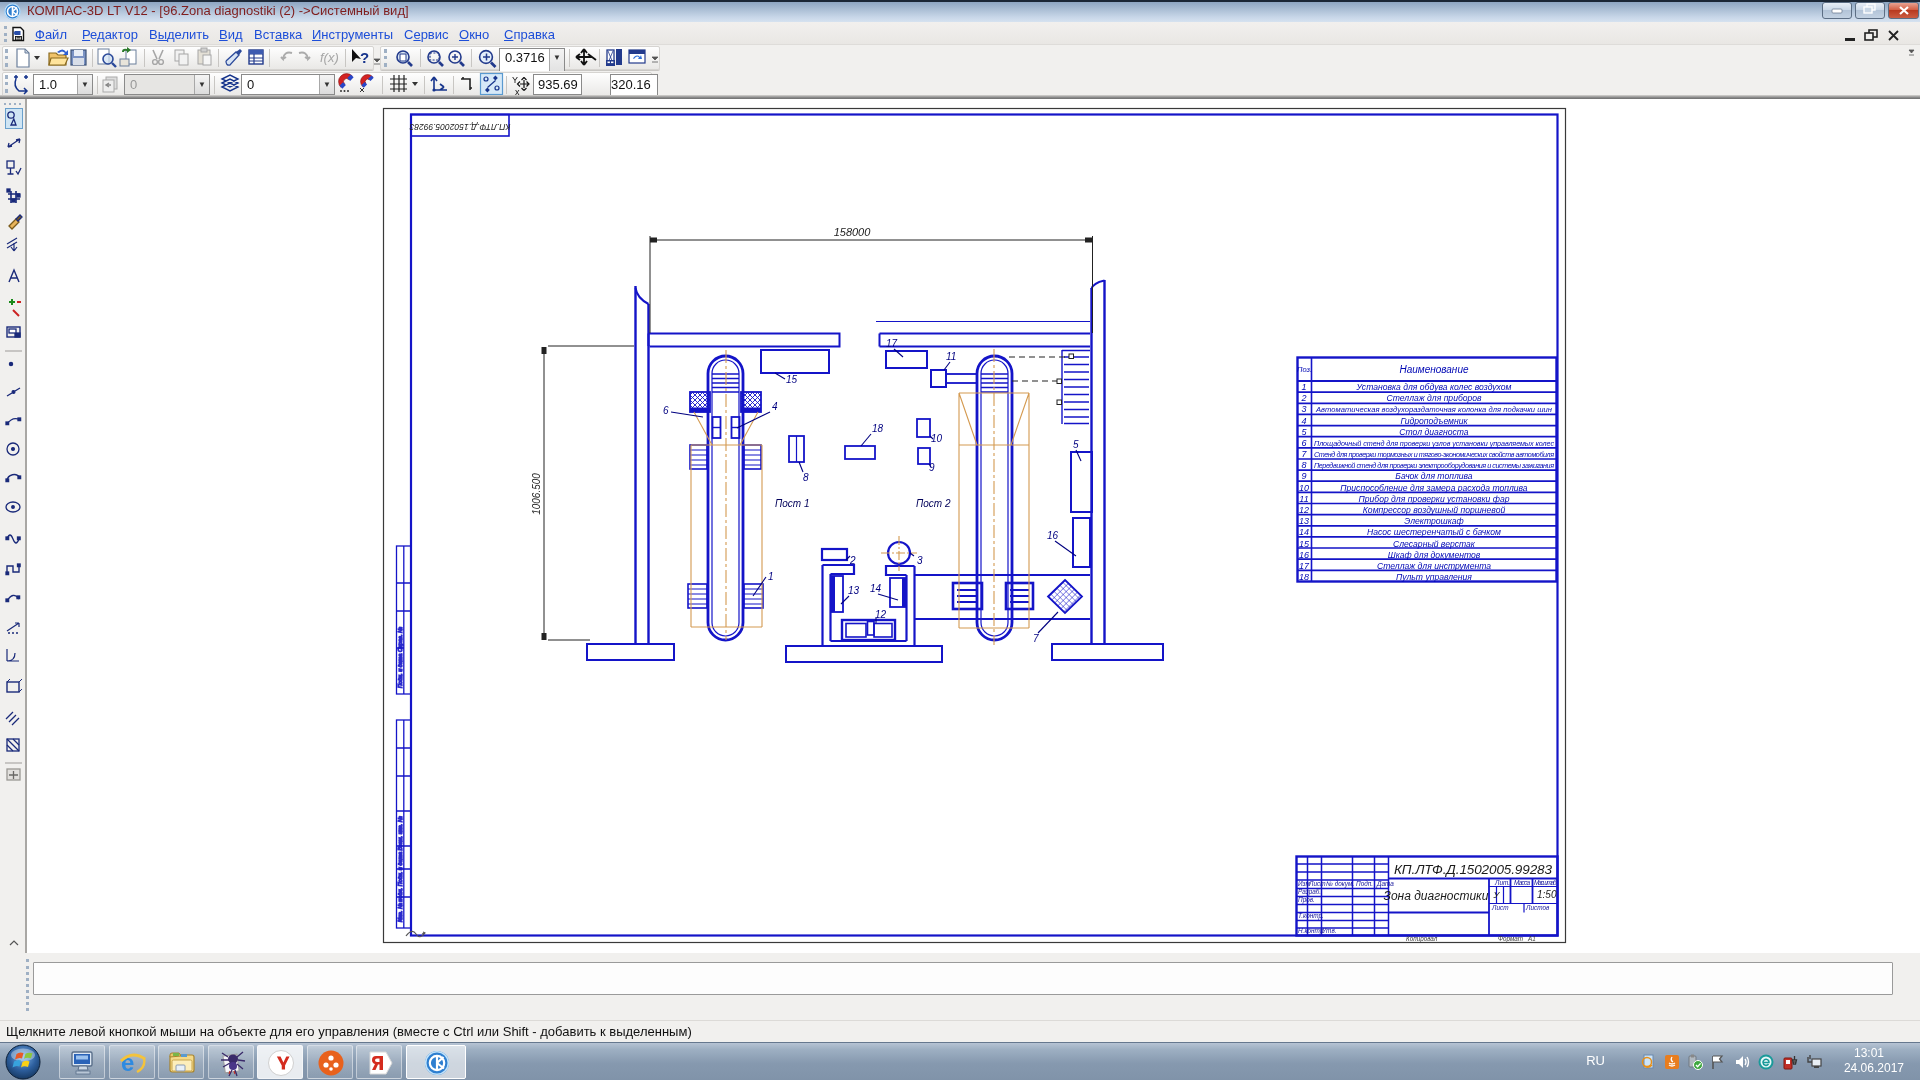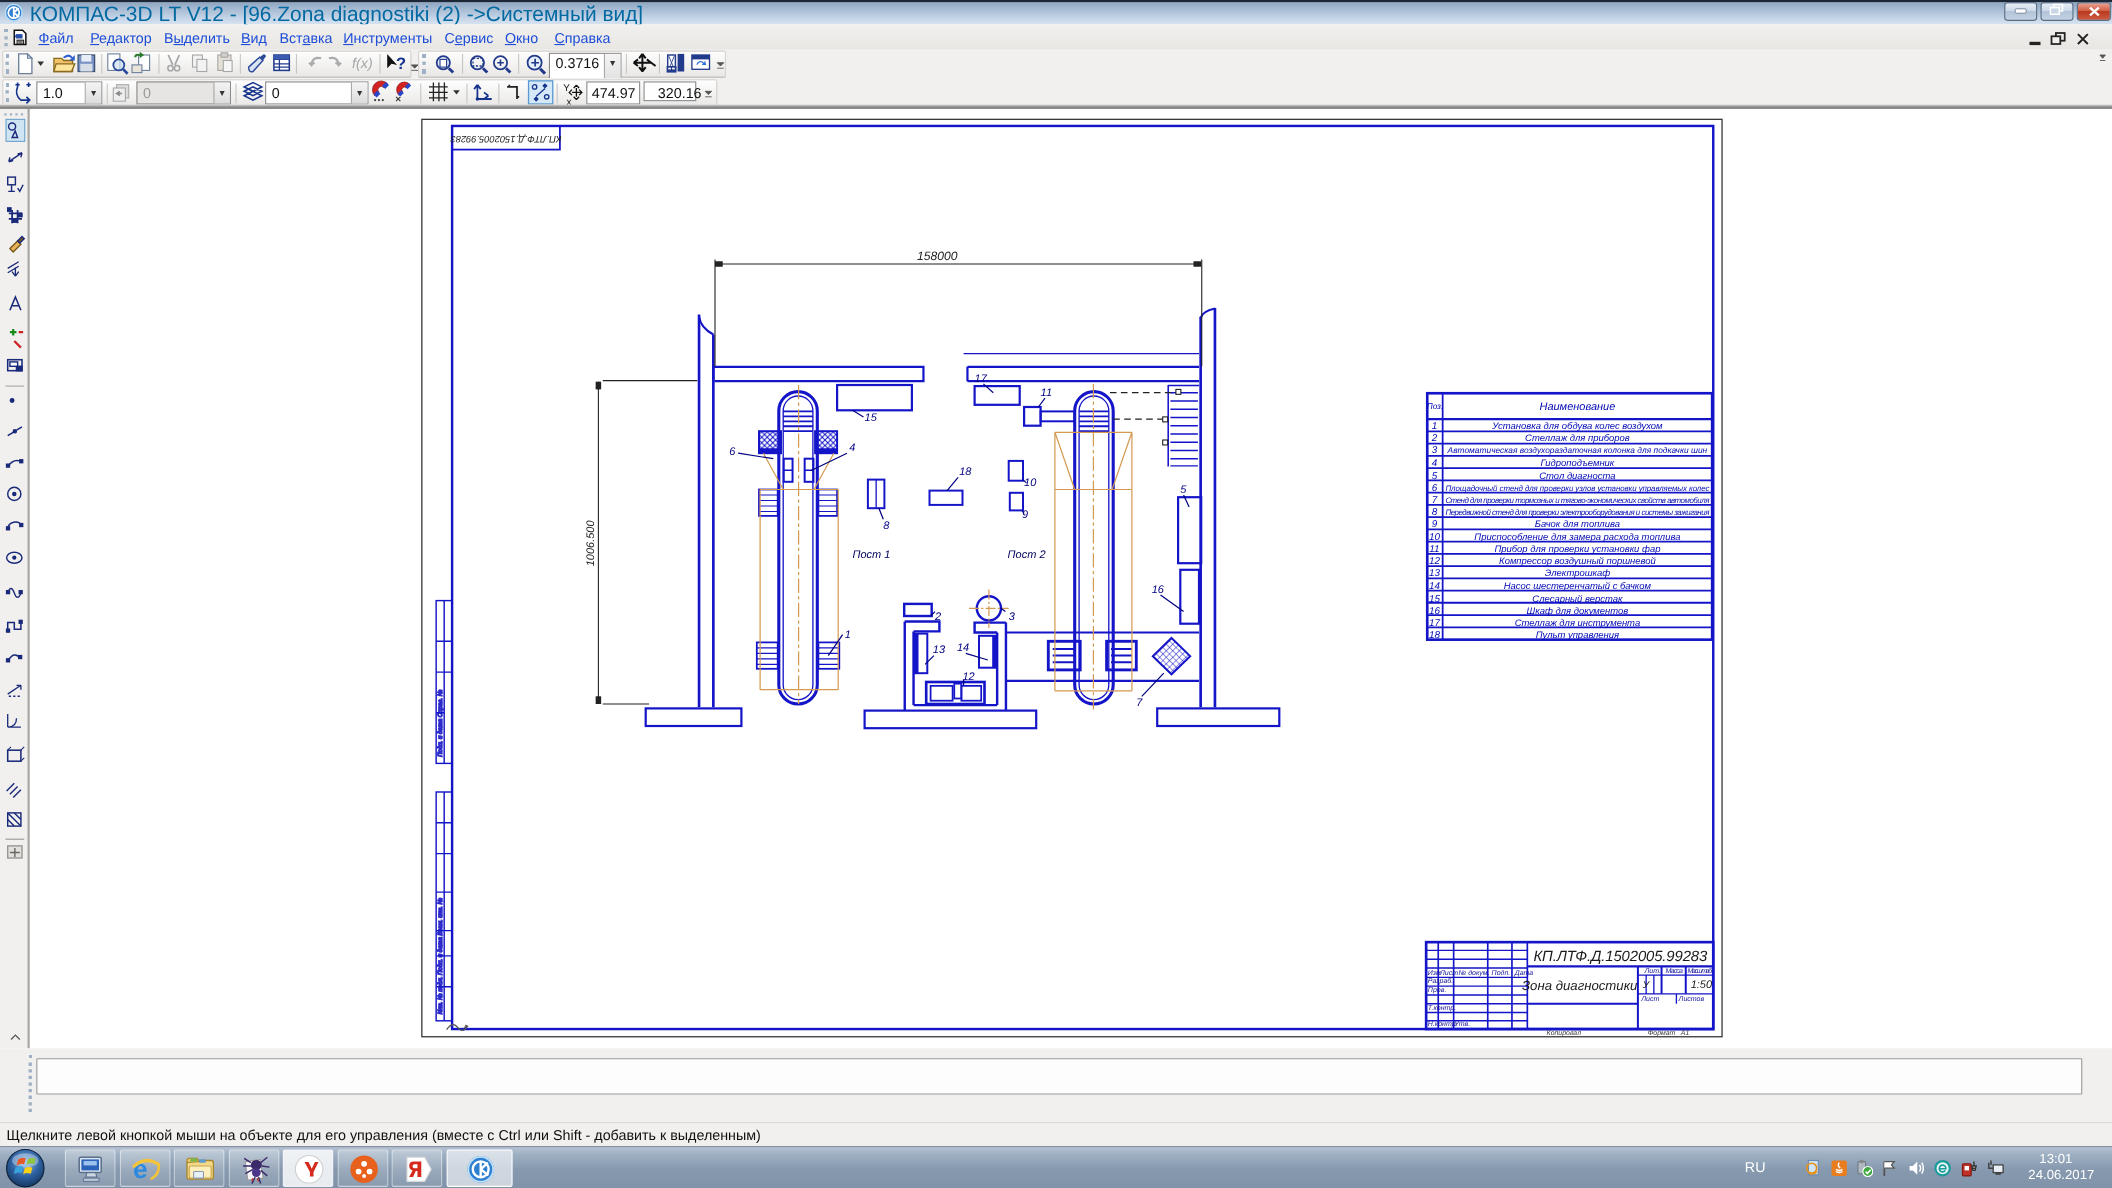--- a/index.html
+++ b/index.html
@@ -1,18 +1,18 @@
 <!DOCTYPE html>
 <html><head><meta charset="utf-8"><title>k</title>
 <style>
 *{margin:0;padding:0;box-sizing:border-box}
 html,body{width:1920px;height:1080px;overflow:hidden;font-family:"Liberation Sans",sans-serif}
 .abs{position:absolute}
 #titlebar{left:0;top:0;width:1920px;height:22px;background:linear-gradient(to bottom,#8ea6c2 0%,#a9bdd4 35%,#c7d6e8 75%,#d6e2f0 100%);border-top:2px solid #1b2736}
-#title-text{left:27px;top:3px;font-size:19px;color:#0369a1}
+#title-text{left:27px;top:3px;font-size:13px;color:#7f1d1d}
 .wbtn{top:2px;height:17px;border-radius:3px;border:1px solid #5c6e84}
 .wbtn .gl{position:absolute;left:0;top:0;width:100%;height:100%;text-align:center;color:#fff;font-size:11px;line-height:15px}
 #menubar{left:0;top:22px;width:1920px;height:23px;background:linear-gradient(to bottom,#f2f0ee,#e9e7e4);border-bottom:1px solid #dedcd9}
 .mi{position:absolute;top:27px;font-size:13px;color:#1d4ed8}
 #tb-row1{left:0;top:45px;width:1920px;height:26px;background:#f1f0ee}
 #tb-row2{left:0;top:71px;width:1920px;height:27px;background:#f1f0ee}
 .plate{position:absolute;background:linear-gradient(to bottom,#fefefe,#e9e8e6);border:1px solid #d6d4d1;border-radius:2px;box-shadow:0 1px 0 #c9c7c4}
 .grip{position:absolute;width:3px;border-left:3px dotted #9fb0c4}
 .combo{position:absolute;background:#fff;border:1px solid #8a8a8a;font-size:13px;color:#111;padding-left:5px}
 .combo .dd{position:absolute;right:0;top:0;height:100%;background:linear-gradient(to bottom,#f4f4f4,#dcdcdc);border-left:1px solid #a8a8a8;color:#333;font-size:8px;text-align:center}
@@ -223,22 +223,22 @@
 <rect x="506" y="5" width="1" height="18" fill="#c8c6c3"></rect>
 
 <text x="512" y="12" font-size="9" fill="#111">Y</text>
     <text x="515" y="24" font-size="9" fill="#111">x</text>
     <path d="M524 9 l0 8 m-4 -4 l8 0 m-4 -6.5 l-2.5 2.5 m2.5 -2.5 l2.5 2.5 m-2.5 10.5 l-2.5 -2.5 m2.5 2.5 l2.5 -2.5 m-6.5 -6.5 l-2.5 2.5 2.5 2.5 m6.5 -5 l2.5 2.5 -2.5 2.5" stroke="#111" stroke-width="1.2" fill="none"></path>
 <path d="M641 12 l6 0 -3 3 z M641 17 h6" fill="#555" stroke="#555" stroke-width=".8"></path>
 </svg>
 <div class="combo" style="left:33px;top:74px;width:60px;height:21px;line-height:19px">1.0<span class="dd" style="width:15px">▼<br></span></div>
 <div class="combo" style="left:124px;top:74px;width:86px;height:21px;line-height:19px;background:#e6e5e3;color:#999">0<span class="dd" style="width:15px">▼<br></span></div>
 <div class="combo" style="left:241px;top:74px;width:94px;height:21px;line-height:19px">0<span class="dd" style="width:15px">▼<br></span></div>
-<div class="combo" style="left:533px;top:74px;width:49px;height:21px;line-height:19px;padding-left:4px">474.97</div>
-<div class="combo" style="left:585px;top:74px;width:48px;height:18px;line-height:19px;padding-left:12px">320.16</div>
+<div class="combo" style="left:533px;top:74px;width:49px;height:21px;line-height:19px;padding-left:4px">935.69</div>
+<div class="combo" style="left:610px;top:74px;width:48px;height:33px;line-height:19px;padding-left:0">320.16</div>
 
 <div class="abs" id="main-border"></div>
 <div class="abs" id="leftpanel"></div>
 <div class="abs" id="canvas"></div>
 <svg class="abs" style="left:0;top:99px" width="27" height="854" viewBox="0 0 27 854">
 <rect x="4" y="4" width="2" height="2" fill="#9fb0c4"></rect>
     <rect x="9" y="4" width="2" height="2" fill="#9fb0c4"></rect>
     <rect x="14" y="4" width="2" height="2" fill="#9fb0c4"></rect>
     <rect x="19" y="4" width="2" height="2" fill="#9fb0c4"></rect>
 <rect x="5.5" y="9.5" width="17" height="20" fill="#cfe5f4" stroke="#6aa0cc"></rect>

